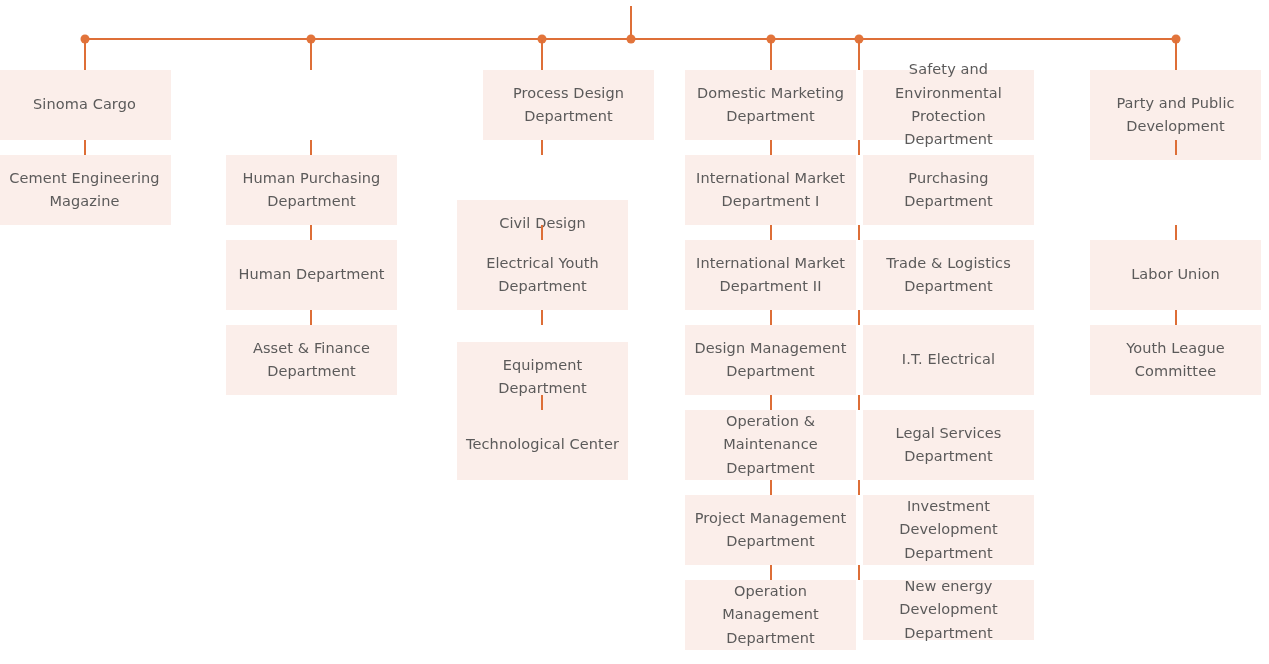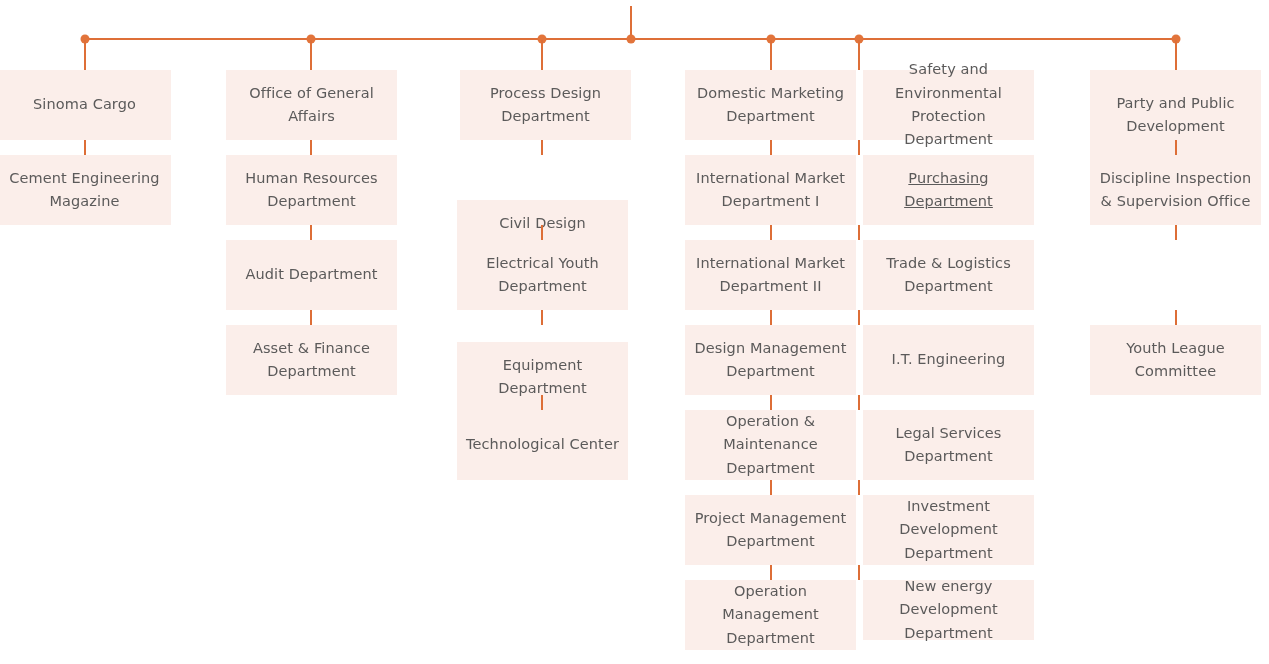--- a/index.html
+++ b/index.html
@@ -86,40 +86,37 @@
     <div class="box" style="left: -2px; top: 70px; width: 173px; height: 70px;">
       <span class="box-label">Sinoma Cargo</span>
     </div>
     <div class="link" style="left: 84px; top: 140px; height: 15px;"></div>
     <div class="box" style="left: -2px; top: 155px; width: 173px; height: 70px;">
       <span class="box-label">Cement Engineering
 Magazine</span>
     </div>
     <div class="node-dot" style="left: 311px; top: 39px;"></div>
     <div class="col-drop" style="left: 310px; top: 40px; height: 30px;"></div>
-    <div class="box" style="left: 226px; top: 70px; width: 171px; height: 70px;">
-      <span class="box-label">Office of General Affairs</span>
-    </div>
     <div class="link" style="left: 310px; top: 140px; height: 15px;"></div>
     <div class="box" style="left: 226px; top: 155px; width: 171px; height: 70px;">
-      <span class="box-label">Human Resources
+      <span class="box-label">Human Purchasing
 Department</span>
     </div>
     <div class="link" style="left: 310px; top: 225px; height: 15px;"></div>
     <div class="box" style="left: 226px; top: 240px; width: 171px; height: 70px;">
-      <span class="box-label">Audit Department</span>
+      <span class="box-label">Human Department</span>
     </div>
     <div class="link" style="left: 310px; top: 310px; height: 15px;"></div>
     <div class="box" style="left: 226px; top: 325px; width: 171px; height: 70px;">
       <span class="box-label">Asset &amp; Finance
 Department</span>
     </div>
     <div class="node-dot" style="left: 542px; top: 39px;"></div>
     <div class="col-drop" style="left: 541px; top: 40px; height: 30px;"></div>
-    <div class="box" style="left: 460px; top: 70px; width: 171px; height: 70px;">
+    <div class="box" style="left: 483px; top: 70px; width: 171px; height: 70px;">
       <span class="box-label">Process Design
 Department</span>
     </div>
     <div class="link" style="left: 541px; top: 140px; height: 15px;"></div>
     <div class="box" style="left: 457px; top: 155px; width: 171px; height: 70px; margin-top: 45px;">
       <span class="box-label">Civil Design Department</span>
     </div>
     <div class="link" style="left: 541px; top: 225px; height: 15px;"></div>
     <div class="box" style="left: 457px; top: 240px; width: 171px; height: 70px;">
       <span class="box-label">Electrical Youth
@@ -170,31 +167,31 @@
       <span class="box-label">Operation Management
 Department</span>
     </div>
     <div class="node-dot" style="left: 859px; top: 39px;"></div>
     <div class="col-drop" style="left: 858px; top: 40px; height: 30px;"></div>
     <div class="box" style="left: 863px; top: 70px; width: 171px; height: 70px;">
       <span class="box-label">Safety and Environmental
 Protection Department</span>
     </div>
     <div class="link" style="left: 858px; top: 140px; height: 15px;"></div>
-    <div class="box" style="left: 863px; top: 155px; width: 171px; height: 70px; text-decoration: underline;">
+    <div class="box" style="left: 863px; top: 155px; width: 171px; height: 70px;">
       <span class="box-label">Purchasing Department</span>
     </div>
     <div class="link" style="left: 858px; top: 225px; height: 15px;"></div>
     <div class="box" style="left: 863px; top: 240px; width: 171px; height: 70px;">
       <span class="box-label">Trade &amp; Logistics
 Department</span>
     </div>
     <div class="link" style="left: 858px; top: 310px; height: 15px;"></div>
     <div class="box" style="left: 863px; top: 325px; width: 171px; height: 70px;">
-      <span class="box-label">I.T. Engineering</span>
+      <span class="box-label">I.T. Electrical</span>
     </div>
     <div class="link" style="left: 858px; top: 395px; height: 15px;"></div>
     <div class="box" style="left: 863px; top: 410px; width: 171px; height: 70px;">
       <span class="box-label">Legal Services
 Department</span>
     </div>
     <div class="link" style="left: 858px; top: 480px; height: 15px;"></div>
     <div class="box" style="left: 863px; top: 495px; width: 171px; height: 70px;">
       <span class="box-label">Investment Development
 Department</span>
@@ -204,23 +201,22 @@
       <span class="box-label">New energy Development
 Department</span>
     </div>
     <div class="node-dot" style="left: 1176px; top: 39px;"></div>
     <div class="col-drop" style="left: 1175px; top: 40px; height: 30px;"></div>
     <div class="box" style="left: 1090px; top: 70px; width: 171px; height: 90px;">
       <span class="box-label">Party and Public
 Development</span>
     </div>
     <div class="link" style="left: 1175px; top: 140px; height: 15px;"></div>
-    <div class="box" style="left: 1090px; top: 155px; width: 171px; height: 70px;">
-      <span class="box-label">Discipline Inspection
-&amp; Supervision Office</span>
-    </div>
     <div class="link" style="left: 1175px; top: 225px; height: 15px;"></div>
+    <div class="box" style="left: 1090px; top: 240px; width: 171px; height: 70px;">
+      <span class="box-label">Labor Union</span>
+    </div>
     <div class="link" style="left: 1175px; top: 310px; height: 15px;"></div>
     <div class="box" style="left: 1090px; top: 325px; width: 171px; height: 70px;">
       <span class="box-label">Youth League
 Committee</span>
     </div>
   </div>
 
 </body></html>

